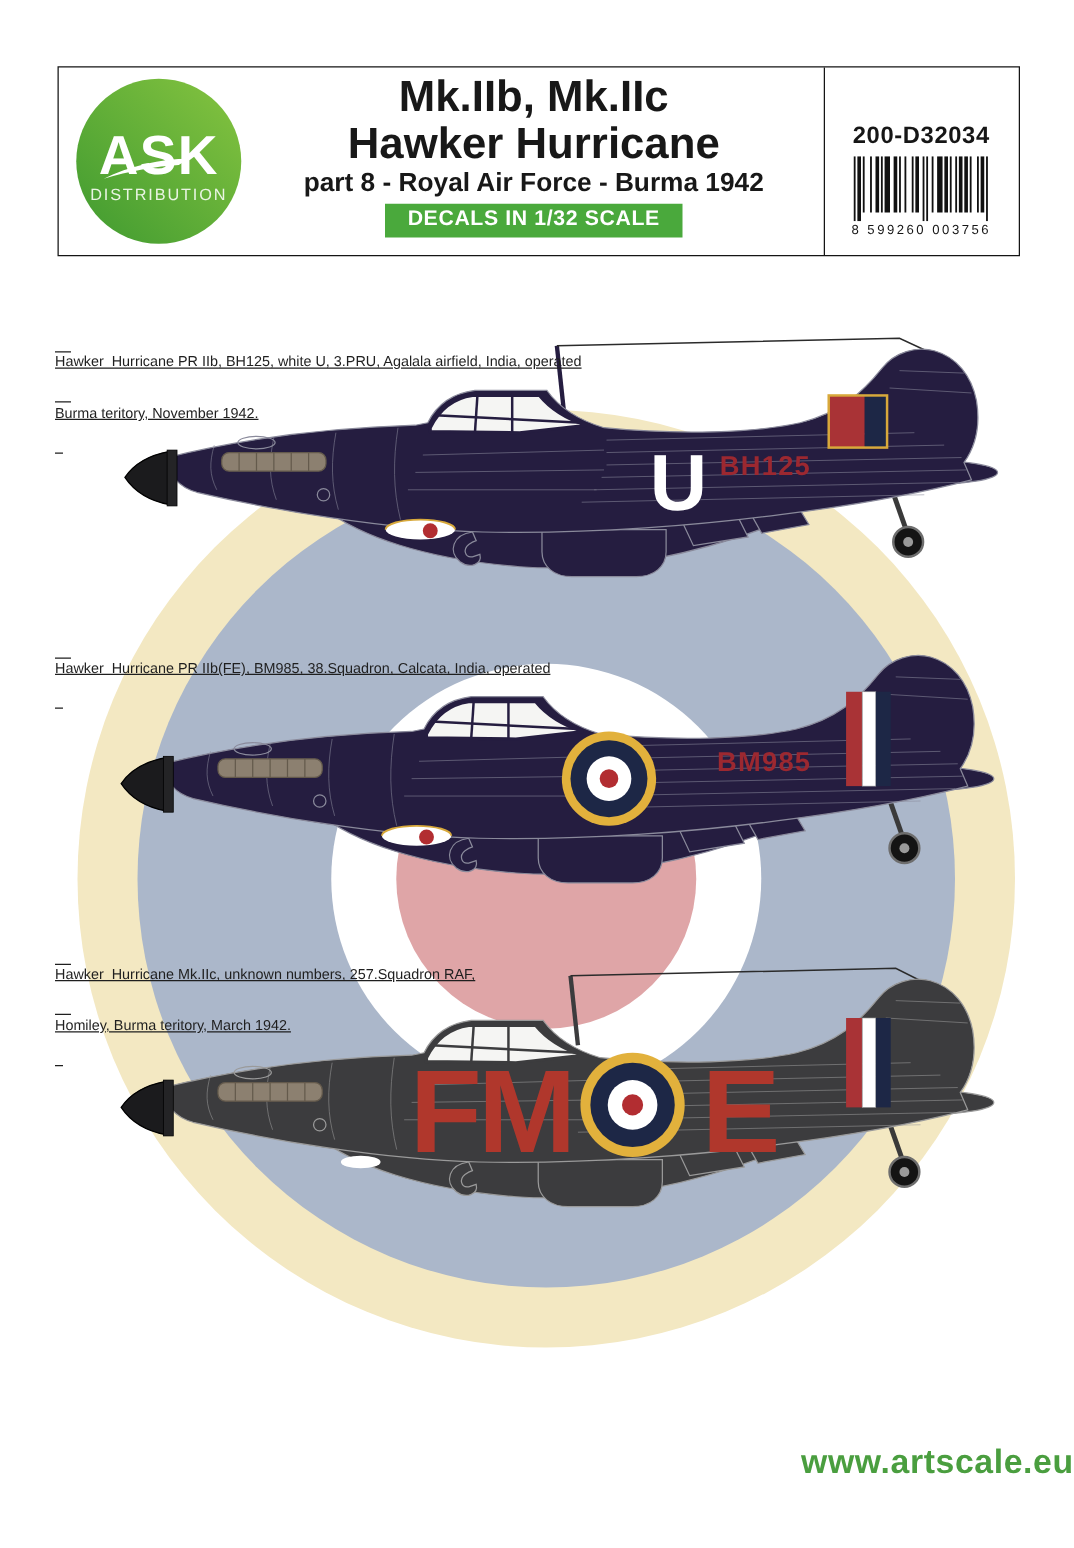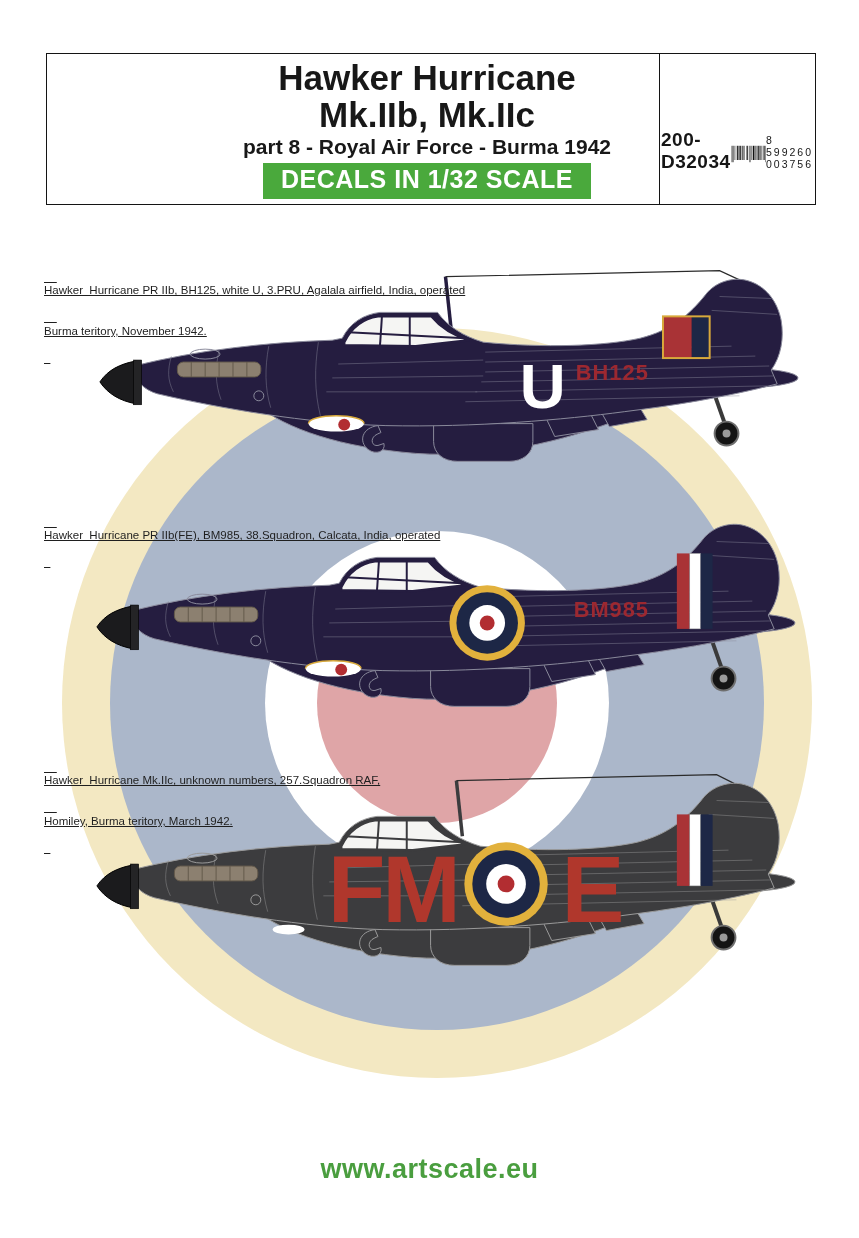--- a/index.html
+++ b/index.html
@@ -19,42 +19,42 @@
   .ring.blue{left:110px;top:376px;width:654px;height:654px;background:var(--bg-ring-blue);}
   .ring.white{left:265px;top:531px;width:344px;height:344px;background:var(--bg-ring-white);}
   .ring.pink{left:317px;top:583px;width:240px;height:240px;background:var(--bg-center-pink);}
 
   .header-box{position:absolute;left:46px;top:53px;width:768px;height:150px;border:1.5px solid #141414;background:#fff;z-index:5;}
   .logo-wrap{position:absolute;left:12px;top:7px;width:136px;height:136px;}
   .title-block{position:absolute;left:150px;top:5px;width:460px;text-align:center;color:#181818;}
   .title-line{font-size:35px;font-weight:bold;line-height:37px;letter-spacing:0px;}
   .subtitle{font-size:21px;font-weight:bold;line-height:24px;margin-top:2px;}
   .badge{display:inline-block;margin-top:4px;padding:2px 18px 5px;background:var(--badge-green);
-         color:#fff;font-size:25px;font-weight:bold;letter-spacing:0.5px;}
+         color:#fff;font-size:17px;font-weight:bold;letter-spacing:0.5px;}
   .hdr-divider{position:absolute;left:612px;top:0;width:0;height:100%;border-left:1.5px solid #141414;}
-  .barcode-block{position:absolute;left:614px;top:0;width:152px;height:100%;display:flex;flex-direction:row;
+  .barcode-block{position:absolute;left:614px;top:0;width:152px;height:100%;display:flex;flex-direction:column;
                  align-items:center;justify-content:flex-start;padding-top:44px;box-sizing:border-box;}
   .product-code{font-size:19px;font-weight:bold;color:#161616;letter-spacing:0.5px;}
   .barcode-digits{font-size:10.5px;color:#161616;letter-spacing:2px;margin-top:1px;}
 
   .caption{position:absolute;left:44px;font-size:11.5px;line-height:13.6px;color:#1f1f1f;z-index:4;white-space:pre-wrap;text-decoration:underline;}
   .cap1{top:257px;} .cap2{top:502px;} .cap3{top:747px;}
 
   .plane{position:absolute;width:715px;height:200px;overflow:visible;z-index:3;}
   .plane1{left:88px;top:268px;} .plane2{left:85px;top:513px;} .plane3{left:85px;top:772px;}
   .body{fill:var(--body);stroke:var(--line);stroke-width:1;}
   .lineonly{fill:none;stroke:var(--line);stroke-width:1;}
   .plines{stroke:var(--line);stroke-width:0.6;opacity:0.75;fill:none;}
   .canopy{fill:#f5f5f3;stroke:var(--body);stroke-width:2.5;}
   .cframe{stroke:var(--body);stroke-width:2;}
   .code-letter{font-family:"Liberation Sans",sans-serif;font-weight:bold;font-size:64px;fill:#ffffff;text-anchor:middle;}
   .serial{font-family:"Liberation Sans",sans-serif;font-weight:bold;font-size:22px;fill:var(--serial-red);text-anchor:middle;letter-spacing:1px;}
   .code-big{font-family:"Liberation Sans",sans-serif;font-weight:bold;font-size:95px;fill:var(--code-red);text-anchor:middle;letter-spacing:-3px;}
 
-  .footer{position:absolute;left:0;right:0;top:1154px;text-align:center;z-index:2;
+  .footer{position:absolute;left:0;right:0;top:1154px;text-align:right;z-index:2;
           font-size:27px;font-weight:bold;color:var(--footer-green);letter-spacing:0.5px;}
 </style>
 </head>
 <body>
 
 <svg width="0" height="0" style="position:absolute">
   <defs>
     <g id="airframe">
       <ellipse class="body" cx="655" cy="110" rx="60" ry="10"></ellipse>
       <path class="body" d="M168,136 C200,162 255,180 330,186 C405,191 475,176 545,148 L528,136 C430,150 300,152 215,136 Z"></path>
@@ -110,23 +110,37 @@
 </svg>
 
 <div class="page">
 
   <div class="ring yellow"></div>
   <div class="ring blue"></div>
   <div class="ring white"></div>
   <div class="ring pink"></div>
 
   <div class="header-box">
+    <div class="logo-wrap">
+      <svg viewBox="0 0 136 136" width="136" height="136">
+        <defs>
+          <linearGradient id="lg" x1="1" y1="0" x2="0" y2="1">
+            <stop offset="0" stop-color="var(--brand-green-light)"></stop>
+            <stop offset="1" stop-color="var(--brand-green-dark)"></stop>
+          </linearGradient>
+        </defs>
+        <circle cx="68" cy="68" r="66" fill="url(#lg)"></circle>
+        <text x="68" y="78" text-anchor="middle" fill="#fff" style="font:bold 44px 'Liberation Sans',sans-serif;letter-spacing:1px">ASK</text>
+        <path d="M24,82 C44,72 70,66 92,66 l-8,5 c-18,1 -40,5 -60,11 Z" fill="#fff"></path>
+        <text x="68" y="99" text-anchor="middle" fill="#eaf5e4" style="font:13px 'Liberation Sans',sans-serif;letter-spacing:1.5px">DISTRIBUTION</text>
+      </svg>
+    </div>
     <div class="title-block">
+      <div class="title-line">Mk.IIb, Mk.IIc</div>
       <div class="title-line">Hawker Hurricane</div>
-      <div class="title-line">Mk.IIb, Mk.IIc</div>
       <div class="subtitle">part 8 - Royal Air Force - Burma 1942</div>
       <div><span class="badge">DECALS IN 1/32 SCALE</span></div>
     </div>
     <div class="hdr-divider"></div>
     <div class="barcode-block">
       <div class="product-code">200-D32034</div>
       <svg id="bars" width="112" height="52" viewBox="0 0 112 52" style="margin-top:5px">
           <rect x="2" y="0" width="1.45" height="52" fill="#111"></rect>
           <rect x="4.9" y="0" width="2.9" height="52" fill="#111"></rect>
           <rect x="9.25" y="0" width="1.45" height="45" fill="#111"></rect>

